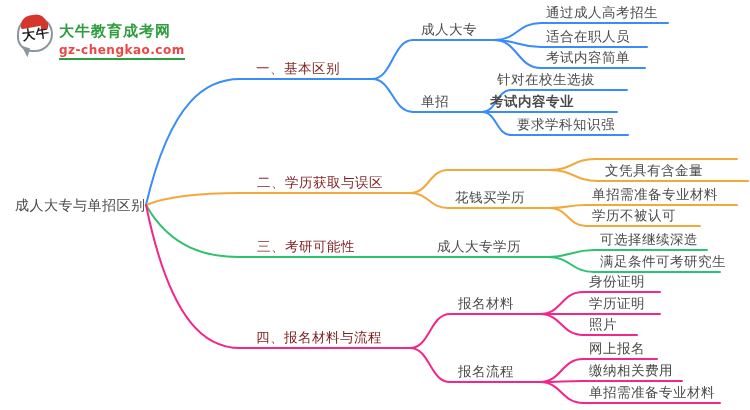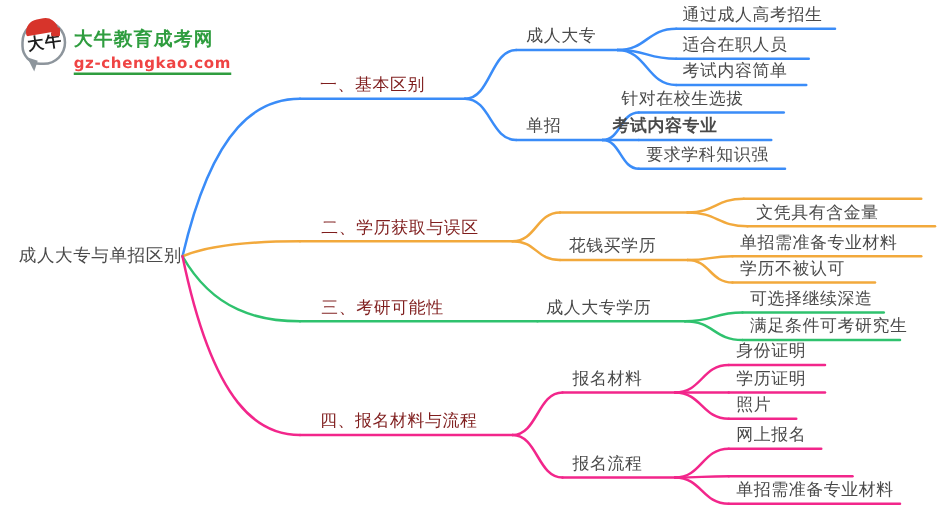--- a/index.html
+++ b/index.html
@@ -139,14 +139,15 @@
     <div class="node-label" style="left: 437px; top: 239px;">成人大专学历</div>
     <div class="node-label" style="left: 600px; top: 232px;">可选择继续深造</div>
     <div class="node-label" style="left: 600px; top: 254px;">满足条件可考研究生</div>
     <div class="node-label topic-label" style="left: 256px; top: 330px;">四、报名材料与流程</div>
     <div class="node-label" style="left: 458px; top: 296px;">报名材料</div>
     <div class="node-label" style="left: 589px; top: 274px;">身份证明</div>
     <div class="node-label" style="left: 589px; top: 296px;">学历证明</div>
     <div class="node-label" style="left: 589px; top: 317px;">照片</div>
     <div class="node-label" style="left: 458px; top: 364px;">报名流程</div>
     <div class="node-label" style="left: 589px; top: 341px;">网上报名</div>
+    <div class="node-label" style="left: 589px; top: 363px;">缴纳相关费用</div>
     <div class="node-label" style="left: 589px; top: 385px;">单招需准备专业材料</div>
   </div>
 
 </body></html>

